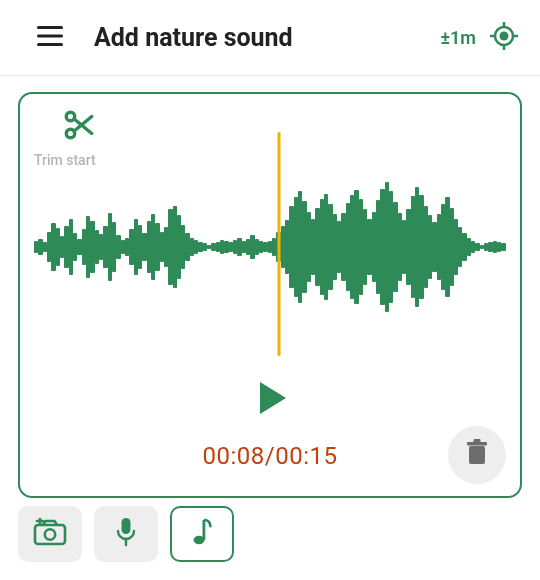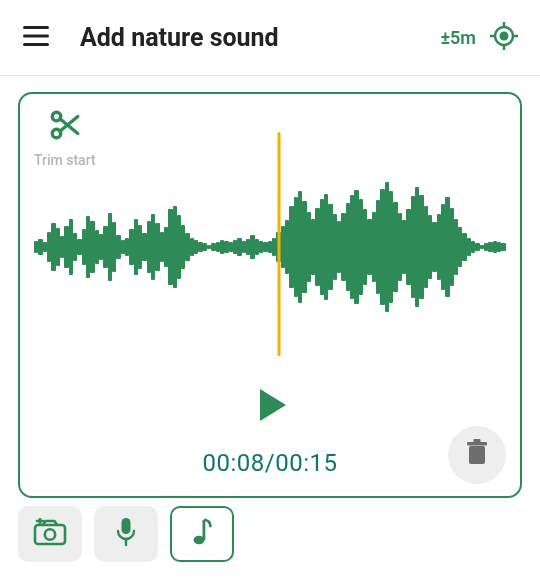--- a/index.html
+++ b/index.html
@@ -10,21 +10,21 @@
     background: #fff;
     color: #222;
     overflow: hidden;
   }
 
   
   .header {
     height: 76px;
     display: flex;
     align-items: center;
-    padding: 0 20px 0 20px;
+    padding: 0 20px 0 34px;
     border-bottom: 1px solid #e5e5e5;
   }
   .menu-btn {
     width: 32px; height: 32px;
     display: flex; align-items: center; justify-content: center;
     cursor: pointer;
   }
   .title {
     margin-left: 28px;
     font-size: 25px;
@@ -57,21 +57,21 @@
   }
 
   .trim-row {
     display: flex;
     justify-content: space-between;
     align-items: flex-start;
   }
   .trim-col {
     display: flex;
     flex-direction: column;
-    align-items: center;
+    align-items: flex-end;
     gap: 6px;
   }
   .trim-col.right { align-items: flex-end; }
   .trim-label {
     font-size: 14px;
     color: #b5b5b5;
     font-weight: 500;
   }
 
   
@@ -111,23 +111,23 @@
     gap: 18px;
     position: relative;
   }
   .play-btn {
     width: 48px; height: 48px;
     cursor: pointer;
     display: flex; align-items: center; justify-content: center;
   }
   .time {
     font-size: 24px;
-    color: #0f766e;
+    color: #c2410c;
     letter-spacing: 0.5px;
-    margin-bottom: 9px;
+    margin-bottom: 16px;
   }
   .delete-btn {
     position: absolute;
     right: 0;
     bottom: 2px;
     width: 58px; height: 58px;
     border-radius: 50%;
     background: #eeeeee;
     display: flex; align-items: center; justify-content: center;
     cursor: pointer;
@@ -160,21 +160,21 @@
     <span>
       <svg width="26" height="20" viewBox="0 0 26 20">
         <rect x="0" y="0" width="26" height="3" rx="1.5" fill="#222"></rect>
         <rect x="0" y="8.5" width="26" height="3" rx="1.5" fill="#222"></rect>
         <rect x="0" y="17" width="26" height="3" rx="1.5" fill="#222"></rect>
       </svg>
     </span>
   </div>
   <div class="title">Add nature sound</div>
   <div class="header-spacer"></div>
-  <div class="accuracy">±5m</div>
+  <div class="accuracy">±1m</div>
   <div class="locate-btn">
     <span>
       <svg width="28" height="28" viewBox="0 0 28 28">
         <circle cx="14" cy="14" r="9" fill="none" stroke="#2e8a57" stroke-width="2.5"></circle>
         <circle cx="14" cy="14" r="4.5" fill="#2e8a57"></circle>
         <line x1="14" y1="0" x2="14" y2="5" stroke="#2e8a57" stroke-width="2.5"></line>
         <line x1="14" y1="23" x2="14" y2="28" stroke="#2e8a57" stroke-width="2.5"></line>
         <line x1="0" y1="14" x2="5" y2="14" stroke="#2e8a57" stroke-width="2.5"></line>
         <line x1="23" y1="14" x2="28" y2="14" stroke="#2e8a57" stroke-width="2.5"></line>
       </svg>

